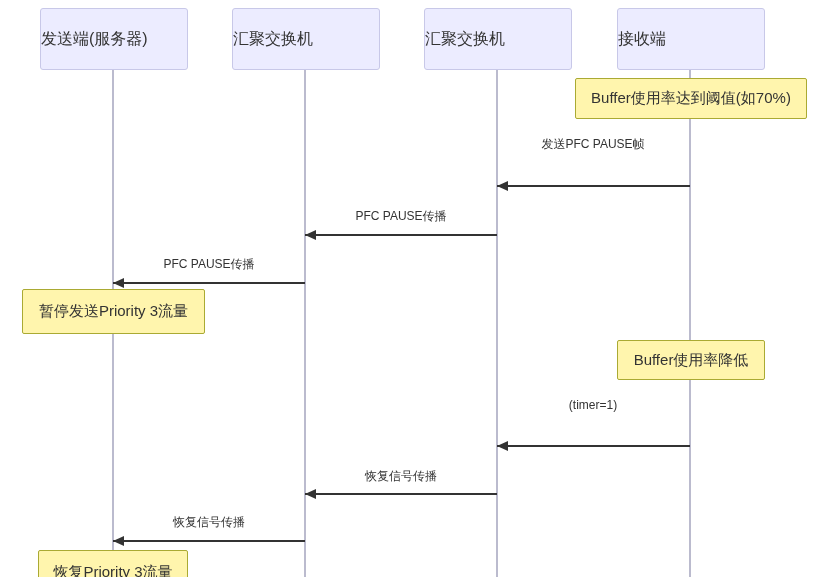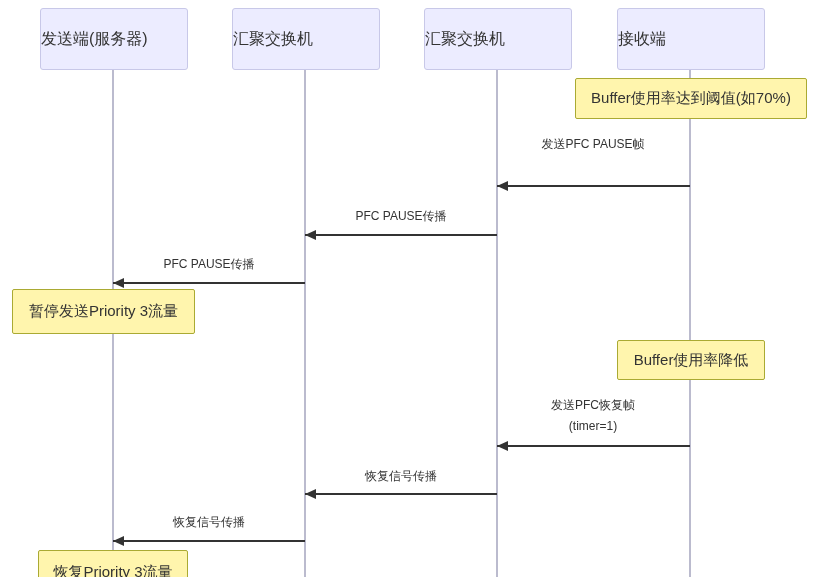--- a/index.html
+++ b/index.html
@@ -92,26 +92,25 @@
     </div>
 
   <div class="msg" style="left:109px;top:254px;width:200px">
     <span>PFC PAUSE传播</span>
     <span></span>
   </div>
   <div class="arrow" style="left:113px;top:282px;width:192px">
       <i class="head"></i>
     </div>
 
-  <div class="note" style="left:12px;top:289px;width:181px;height:43px">暂停发送Priority 3流量</div>
+  <div class="note" style="left:22px;top:289px;width:181px;height:43px">暂停发送Priority 3流量</div>
 
   <div class="note" style="left:617px;top:340px;width:146px;height:38px">Buffer使用率降低</div>
 
   <div class="msg" style="left:493px;top:395px;width:200px">
-    <span>发送PFC恢复帧</span>
     <span>(timer=1)</span>
   </div>
   <div class="arrow" style="left:497px;top:445px;width:193px">
       <i class="head"></i>
     </div>
 
   <div class="msg" style="left:301px;top:466px;width:200px">
     <span>恢复信号传播</span>
     <span></span>
   </div>

